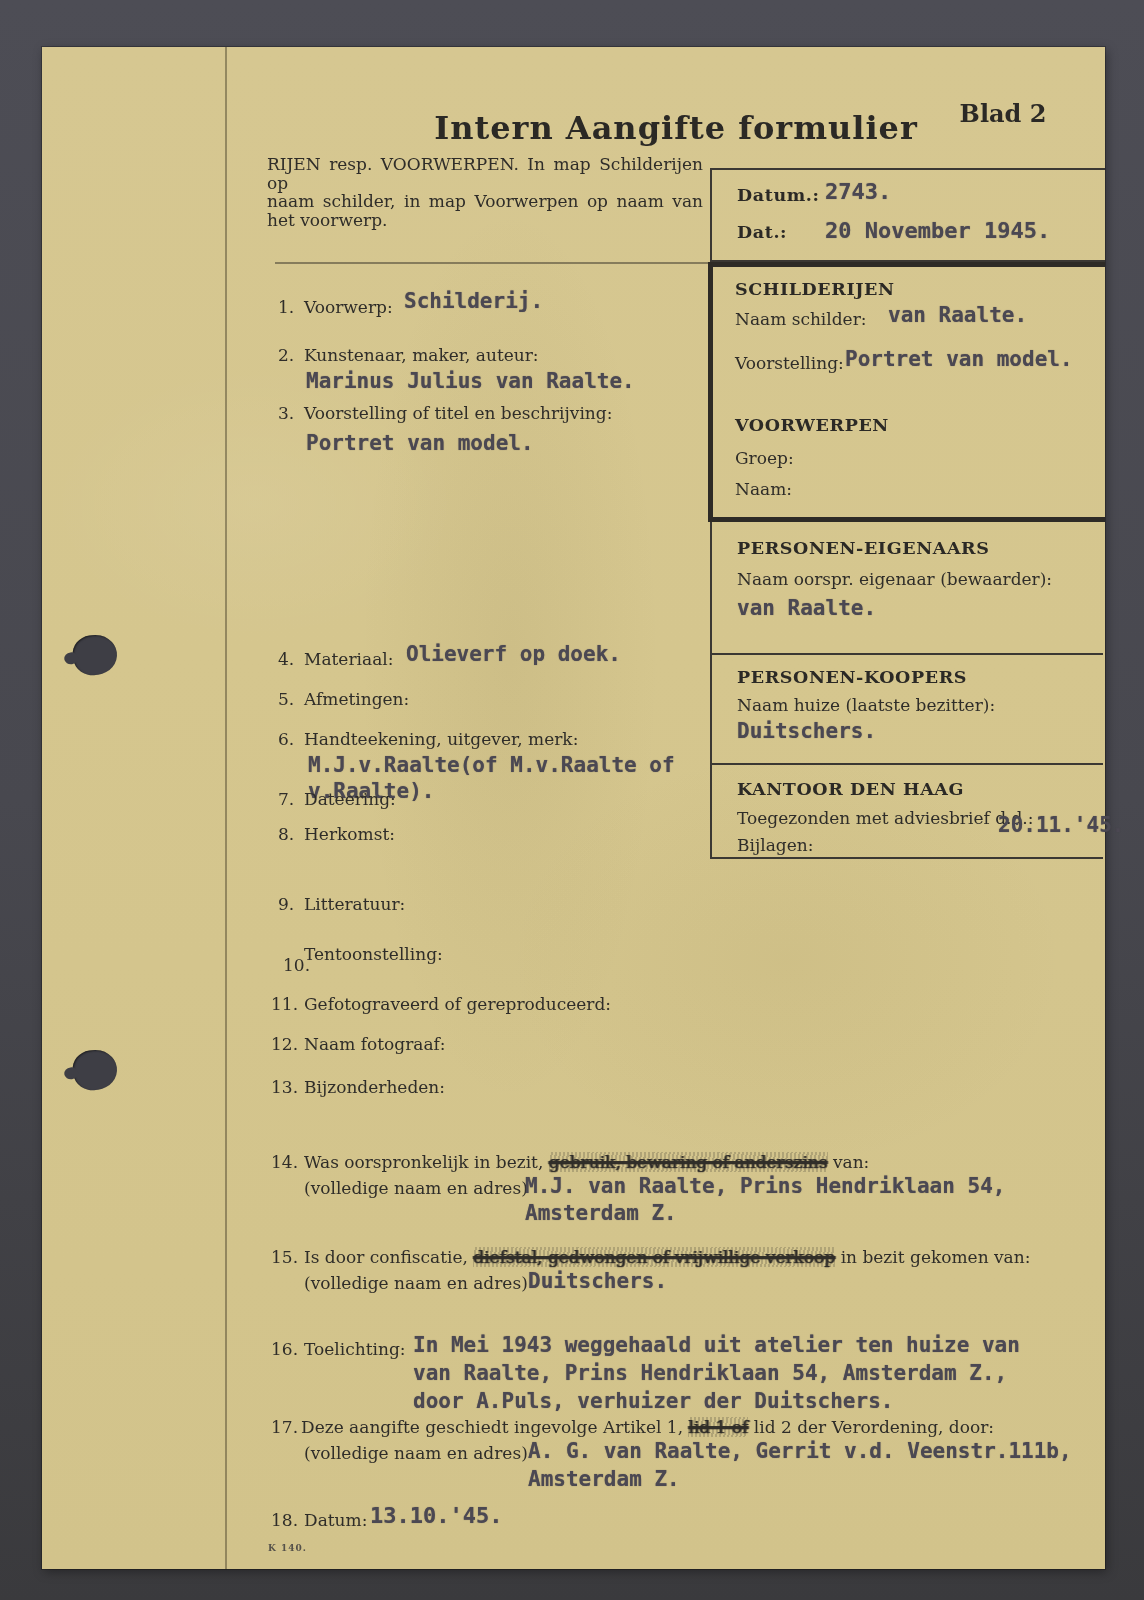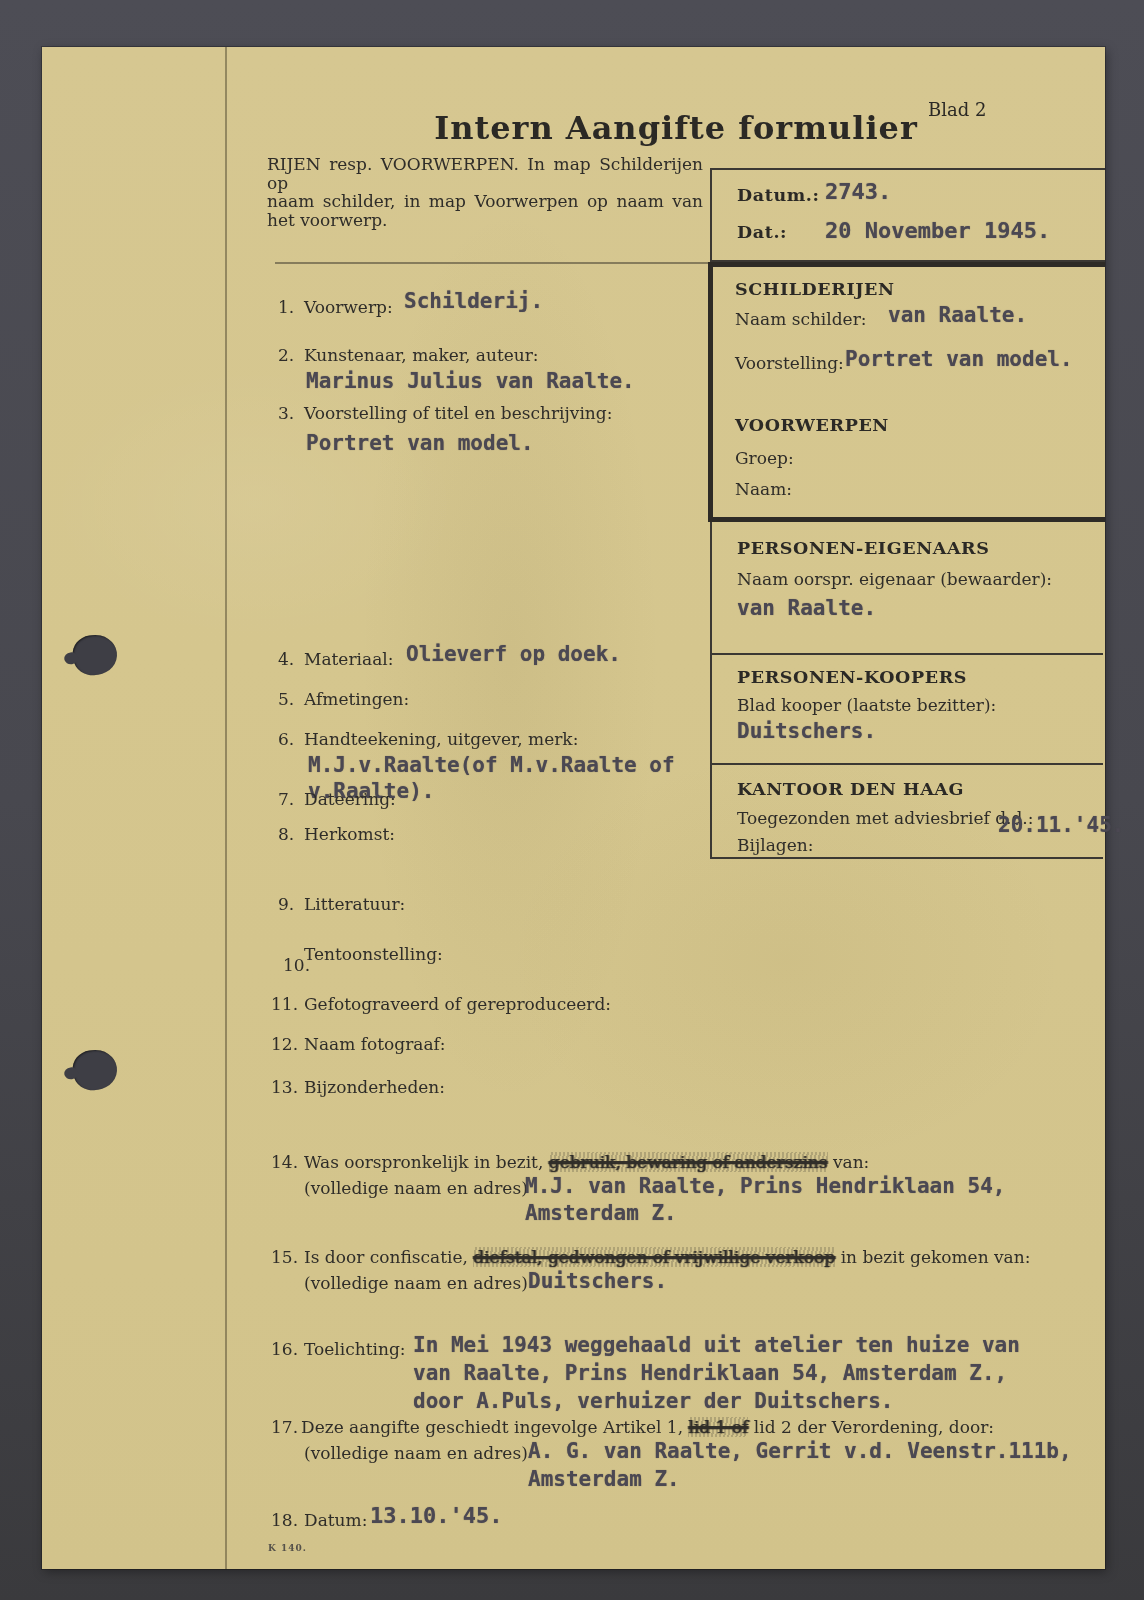--- a/index.html
+++ b/index.html
@@ -16,21 +16,21 @@
       radial-gradient(ellipse 200px 600px at 44% 40%, rgba(110,95,50,.08), transparent 75%),
       linear-gradient(180deg,#d6c791 0%,#d5c68e 40%,#d2c38b 100%);
     box-shadow:0 0 0 1px rgba(0,0,0,.25), 2px 3px 10px rgba(0,0,0,.35);
   }
   .abs{position:absolute;}
   
   .plabel{font-size:17px;color:#2f2d29;white-space:nowrap;}
   .pnum{font-size:17px;color:#2f2d29;}
   .bhead{font-size:17.5px;font-weight:bold;color:#2b2925;letter-spacing:.6px;white-space:nowrap;}
   .title{font-size:32px;font-weight:bold;color:#2b2925;letter-spacing:1px;text-align:center;white-space:nowrap;}
-  .blad{font-size:18px;font-weight:normal;color:#2b2925;text-align:left;}
+  .blad{font-size:24px;font-weight:bold;color:#2b2925;text-align:center;}
   .small-code{font-size:9px;font-weight:bold;color:#55514a;letter-spacing:1px;}
   
   .typed{
     font-family:"DejaVu Sans Mono","Liberation Mono",monospace;
     font-weight:bold;font-size:21px;color:#4b4852;white-space:nowrap;
     text-shadow:0 0 1px rgba(70,66,76,.65);
   }
   .typed.big{font-size:22px;}
   
   .struck{
@@ -97,21 +97,21 @@
   </div>
 
   <div class="abs sec sec-b" style="left:668px;top:475px;width:393px;height:133px;">
     <div class="abs bhead" style="left:25px;top:16px;">PERSONEN-EIGENAARS</div>
     <div class="abs plabel" style="left:25px;top:47px;">Naam oorspr. eigenaar (bewaarder):</div>
     <div class="abs typed" style="left:25px;top:74px;">van Raalte.</div>
   </div>
 
   <div class="abs sec sec-b" style="left:668px;top:608px;width:393px;height:110px;">
     <div class="abs bhead" style="left:25px;top:12px;">PERSONEN-KOOPERS</div>
-    <div class="abs plabel" style="left:25px;top:40px;">Blad kooper (laatste bezitter):</div>
+    <div class="abs plabel" style="left:25px;top:40px;">Naam huize (laatste bezitter):</div>
     <div class="abs typed" style="left:25px;top:64px;">Duitschers.</div>
   </div>
 
   <div class="abs sec sec-b" style="left:668px;top:718px;width:393px;height:94px;">
     <div class="abs bhead" style="left:25px;top:14px;">KANTOOR DEN HAAG</div>
     <div class="abs plabel" style="left:25px;top:43px;">Toegezonden met adviesbrief d.d.:</div>
     <div class="abs typed" style="left:242px;top:48px;margin-left:44px;">20.11.'45.</div>
     <div class="abs plabel" style="left:25px;top:70px;">Bijlagen:</div>
   </div>
 

